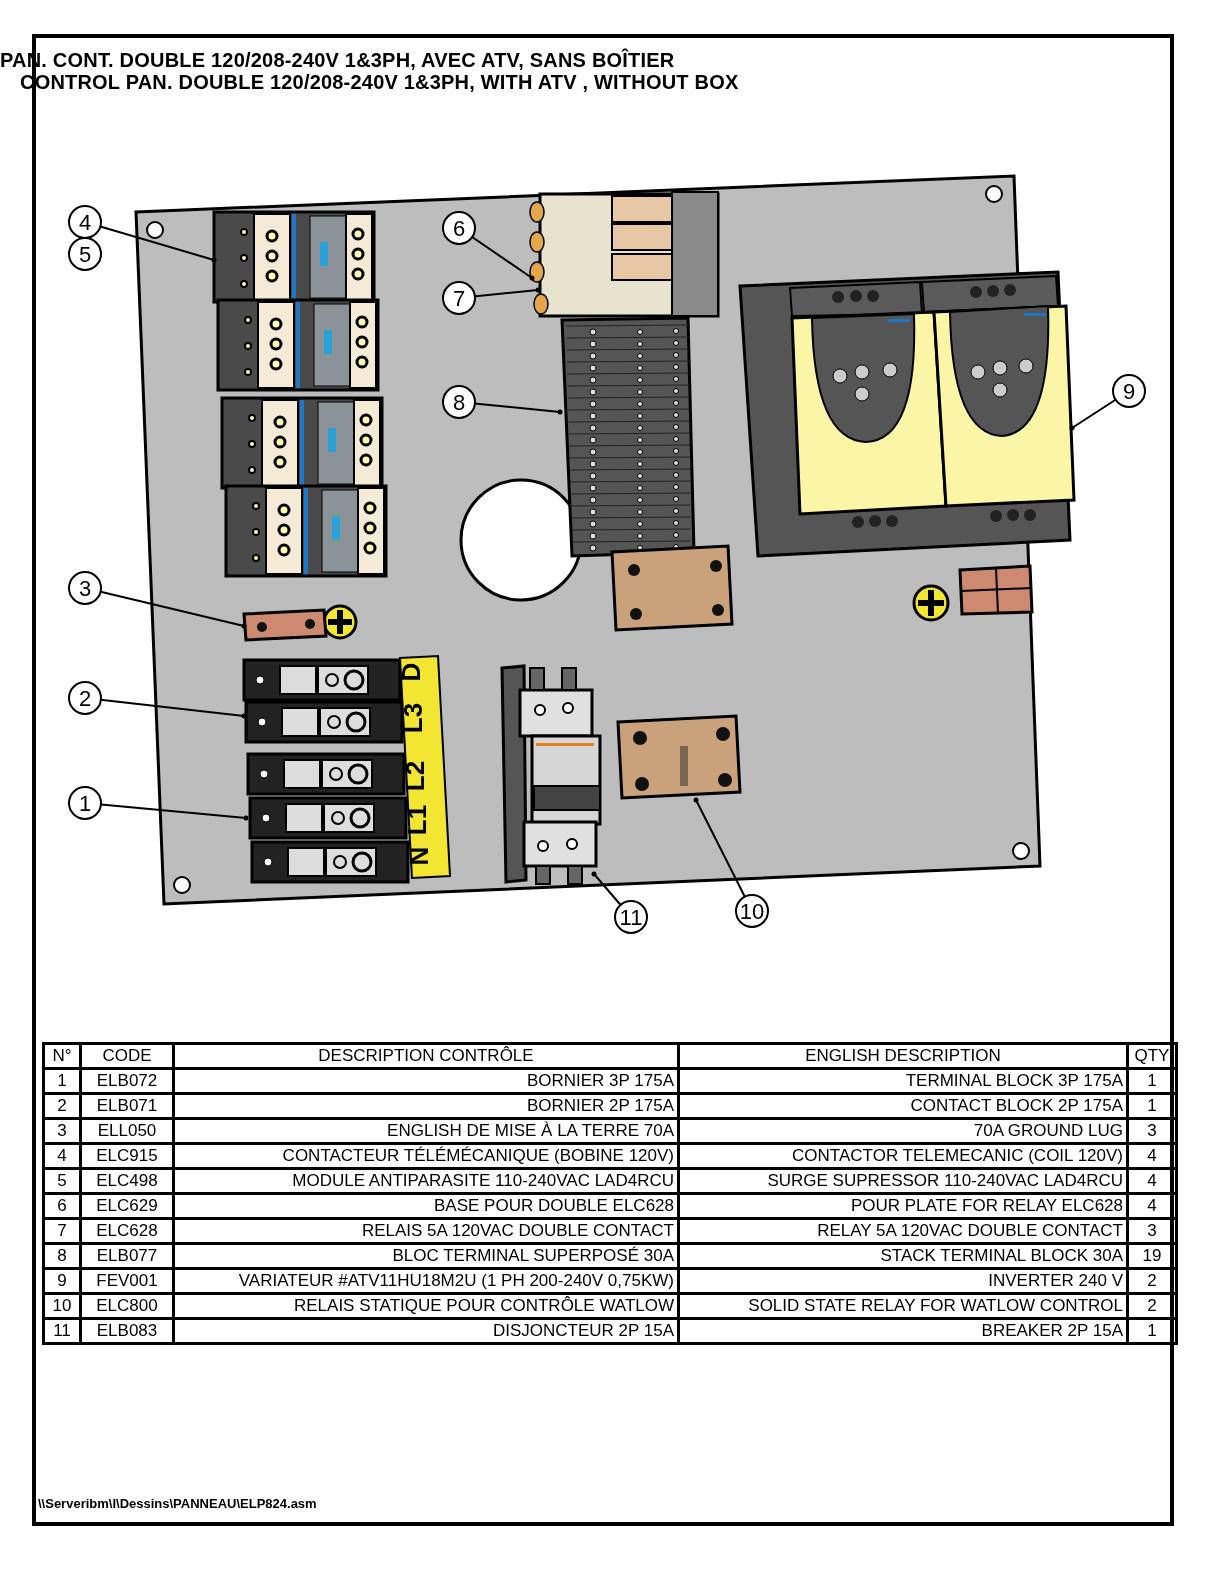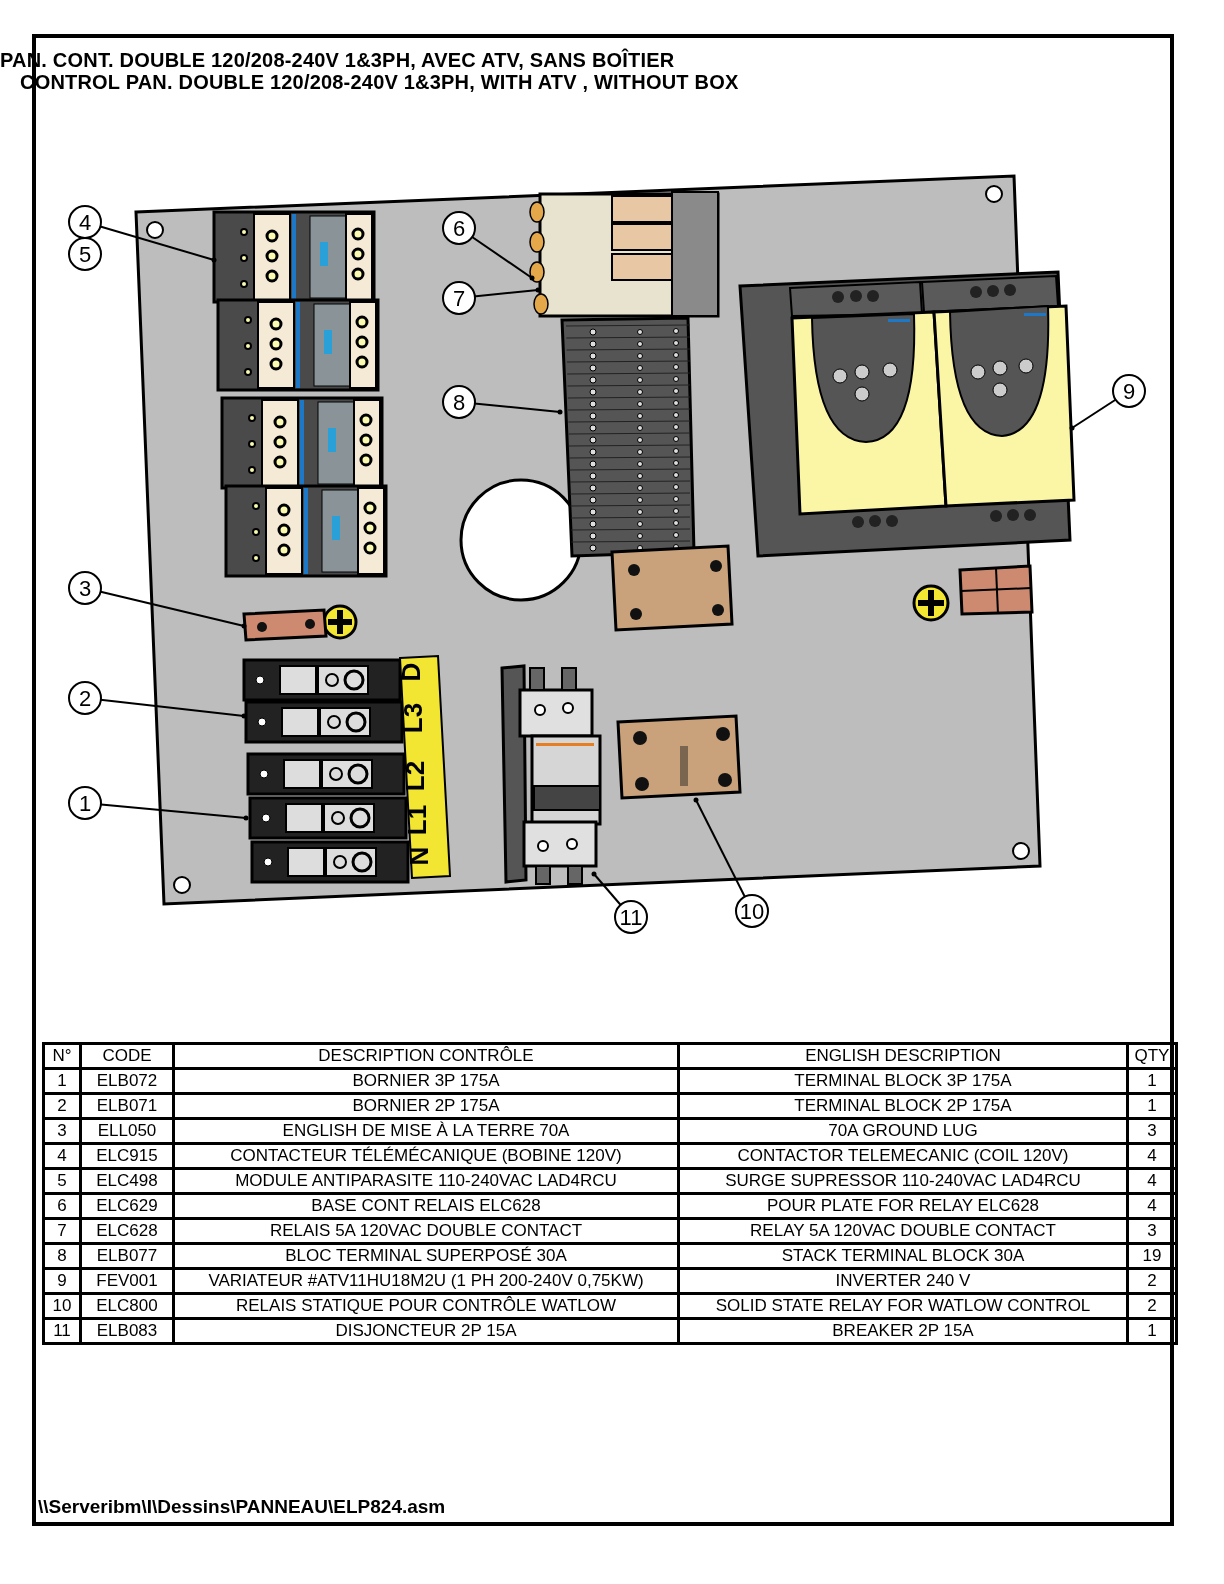--- a/index.html
+++ b/index.html
@@ -13,24 +13,24 @@
   .title.l1 { top: 49px; }
   .title.l2 { top: 71px; margin-left: 20px; }
   #drawing { position: absolute; left: 0; top: 0; width: 1224px; height: 1000px; }
   .balloon-text { font-family: "Liberation Sans", sans-serif; font-size: 22px; }
   .bom { position: absolute; left: 42px; top: 1042px; border-collapse: collapse;
          font-family: "Liberation Sans", sans-serif; font-size: 17px; }
   .bom td, .bom th { border: 3px solid #000; height: 22px; padding: 0 3px; font-weight: normal;
                      white-space: nowrap; line-height: 22px; }
   .bom th { text-align: center; }
   .bom td.c { text-align: center; }
-  .bom td.l { text-align: center; }
+  .bom td.l { text-align: right; }
   .col-no { width: 28px; } .col-code { width: 84px; margin-left: 24px; } .col-fr { width: 496px; }
   .col-en { width: 440px; } .col-qty { width: 40px; }
-  .path { position: absolute; left: 38px; top: 1496px; font-weight: bold; font-size: 19px;
+  .path { position: absolute; left: 38px; top: 1496px; font-weight: bold; font-size: 13px;
           font-family: "Liberation Sans", sans-serif; }
 </style>
 </head>
 <body>
 
 <div class="frame"></div>
 
 <div class="title l1">PAN. CONT. DOUBLE 120/208-240V 1&amp;3PH, AVEC ATV, SANS BOÎTIER</div>
 <div class="title l2">CONTROL PAN. DOUBLE 120/208-240V 1&amp;3PH, WITH ATV , WITHOUT BOX</div>
 
@@ -406,21 +406,21 @@
         <td class="c">1</td>
         <td class="c">ELB072</td>
         <td class="l">BORNIER 3P 175A</td>
         <td class="l">TERMINAL BLOCK 3P 175A</td>
         <td class="c">1</td>
       </tr>
       <tr>
         <td class="c">2</td>
         <td class="c">ELB071</td>
         <td class="l">BORNIER 2P 175A</td>
-        <td class="l">TERMINAL BLOCK 2P 175A</td>
+        <td class="l">CONTACT BLOCK 2P 175A</td>
         <td class="c">1</td>
       </tr>
       <tr>
         <td class="c">3</td>
         <td class="c">ELL050</td>
         <td class="l">ENGLISH DE MISE À LA TERRE 70A</td>
         <td class="l">70A GROUND LUG</td>
         <td class="c">3</td>
       </tr>
       <tr>
@@ -433,21 +433,21 @@
       <tr>
         <td class="c">5</td>
         <td class="c">ELC498</td>
         <td class="l">MODULE ANTIPARASITE 110-240VAC LAD4RCU</td>
         <td class="l">SURGE SUPRESSOR 110-240VAC LAD4RCU</td>
         <td class="c">4</td>
       </tr>
       <tr>
         <td class="c">6</td>
         <td class="c">ELC629</td>
-        <td class="l">BASE CONT RELAIS ELC628</td>
+        <td class="l">BASE POUR DOUBLE ELC628</td>
         <td class="l">POUR PLATE FOR RELAY ELC628</td>
         <td class="c">4</td>
       </tr>
       <tr>
         <td class="c">7</td>
         <td class="c">ELC628</td>
         <td class="l">RELAIS 5A 120VAC DOUBLE CONTACT</td>
         <td class="l">RELAY 5A 120VAC DOUBLE CONTACT</td>
         <td class="c">3</td>
       </tr>

